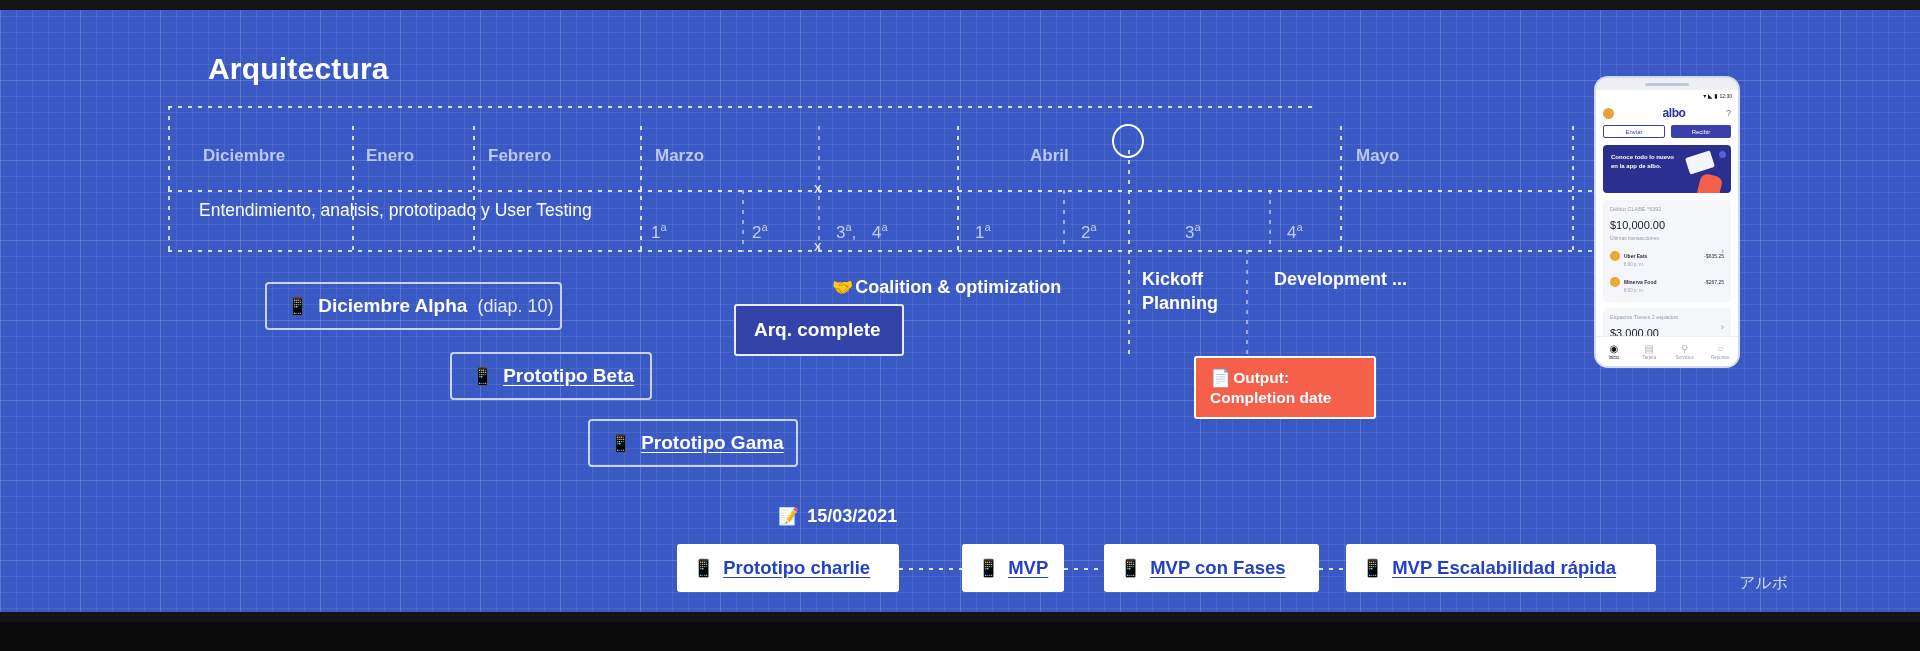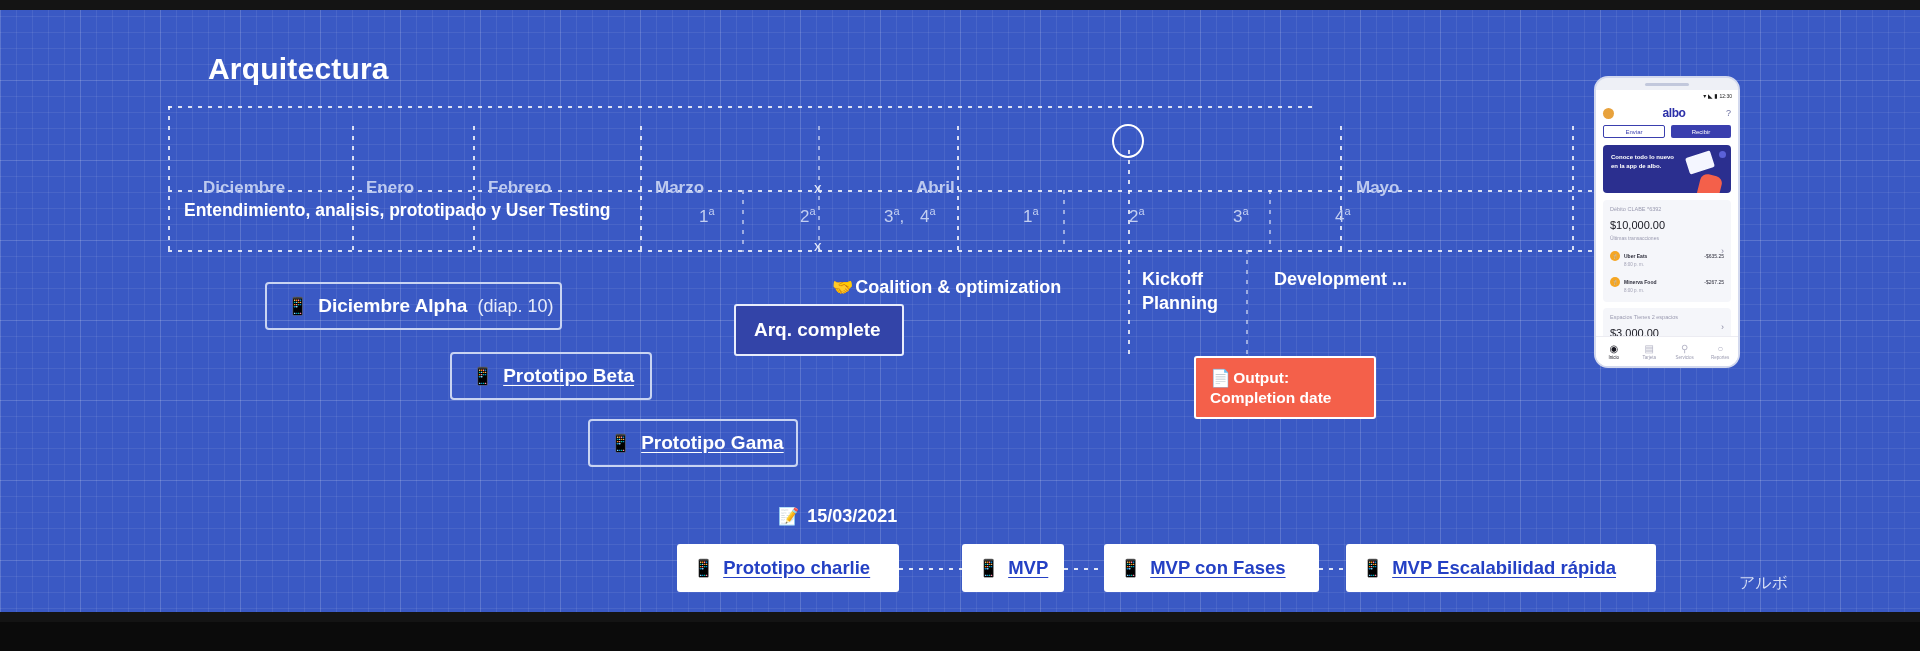--- a/index.html
+++ b/index.html
@@ -40,32 +40,32 @@
   .vrule{
     position:absolute; width:2px;
     background-image:linear-gradient(to bottom, rgba(255,255,255,.80) 0 4px, transparent 4px 10px);
     background-size:2px 10px; background-repeat:repeat-y;
   }
   .vrule.soft{ background-image:linear-gradient(to bottom, rgba(255,255,255,.50) 0 4px, transparent 4px 10px); }
 
   
   .month{
     position:absolute; font-size:17px; font-weight:700; color:#bcc9ef;
-    top:146px; white-space:nowrap;margin-top:32px;
+    top:146px; white-space:nowrap;
   }
   
   .week{
-    position:absolute; font-size:17px; color:#c3cff1; top:205px; white-space:nowrap;margin-left:48px;
+    position:absolute; font-size:17px; color:#c3cff1; top:221px; white-space:nowrap;
   }
   .week sup{ font-size:11px; }
 
   
   #phase{
-    position:absolute; left:184px; top:198px; width:430px;
-    font-size:17.5px; font-weight:700; color:#ffffff; line-height:1.42;
+    position:absolute; left:199px; top:198px; width:430px;
+    font-size:17.5px; font-weight:400; color:#ffffff; line-height:1.42;
   }
 
   
   #circle{
     position:absolute; left:1112px; top:124px; width:32px; height:34px;
     border:2.5px solid #ffffff; border-radius:50%;
   }
   .xmark{
     position:absolute; color:#e6ebfa; font-size:15px; line-height:1;
   }
@@ -223,21 +223,21 @@
   <div class="vrule soft" style="left:1246px; top:250px; height:112px;"></div>
 
   <div id="circle"></div>
   <div class="xmark" style="left:814px; top:180px;">x</div>
   <div class="xmark" style="left:814px; top:238px;">x</div>
 
   <div class="month" style="left:203px">Diciembre</div>
   <div class="month" style="left:366px">Enero</div>
   <div class="month" style="left:488px">Febrero</div>
   <div class="month" style="left:655px">Marzo</div>
-  <div class="month" style="left:916px">Abril</div>
+  <div class="month" style="left:1030px">Abril</div>
   <div class="month" style="left:1356px">Mayo</div>
 
   <div class="week" style="left:651px"><span>1</span><sup>a</sup></div>
   <div class="week" style="left:752px"><span>2</span><sup>a</sup></div>
   <div class="week" style="left:836px"><span>3</span><sup>a</sup>,</div>
   <div class="week" style="left:872px"><span>4</span><sup>a</sup></div>
   <div class="week" style="left:975px"><span>1</span><sup>a</sup></div>
   <div class="week" style="left:1081px"><span>2</span><sup>a</sup></div>
   <div class="week" style="left:1185px"><span>3</span><sup>a</sup></div>
   <div class="week" style="left:1287px"><span>4</span><sup>a</sup></div>

